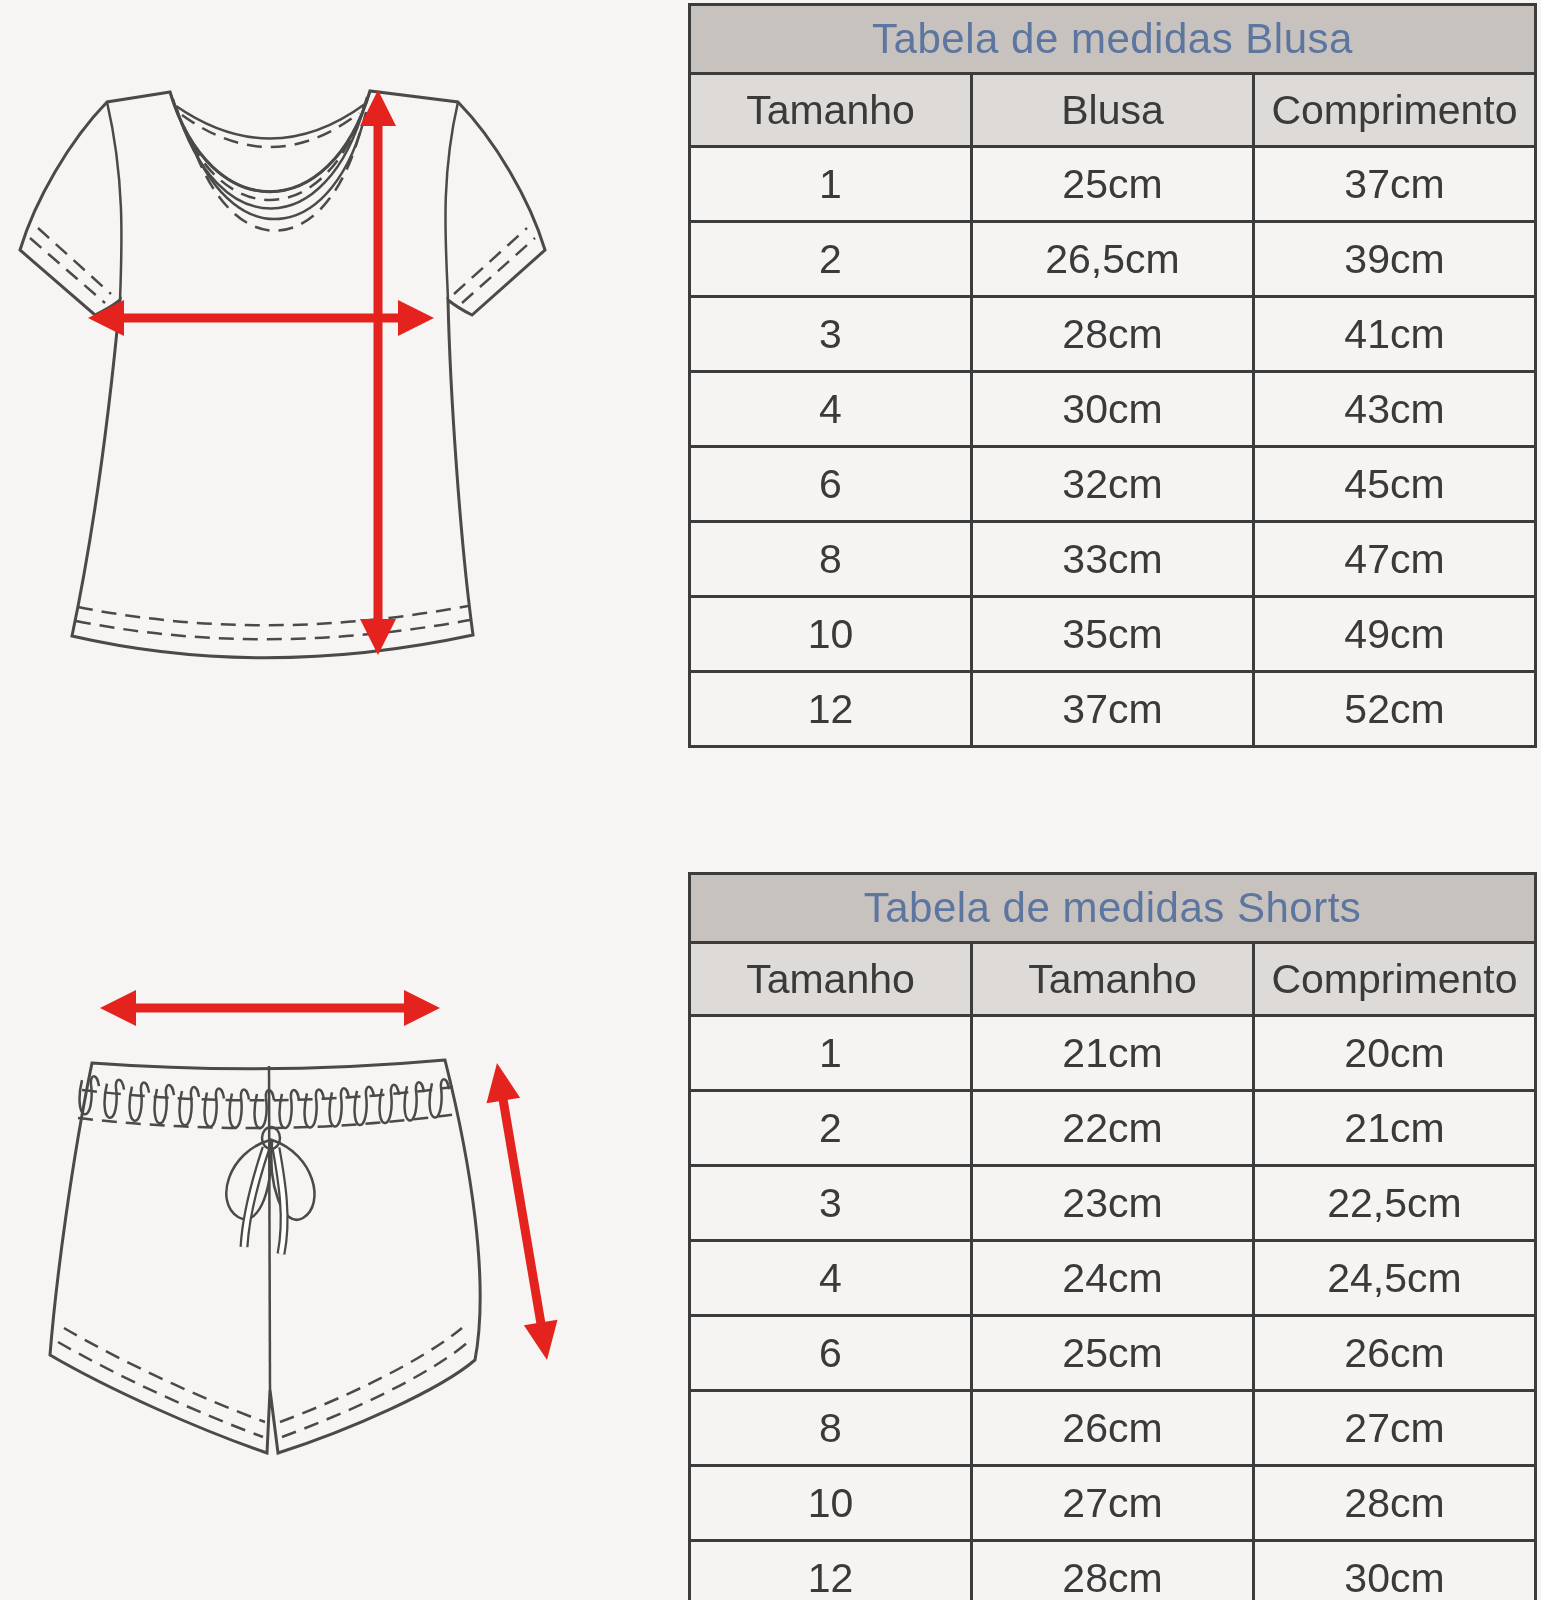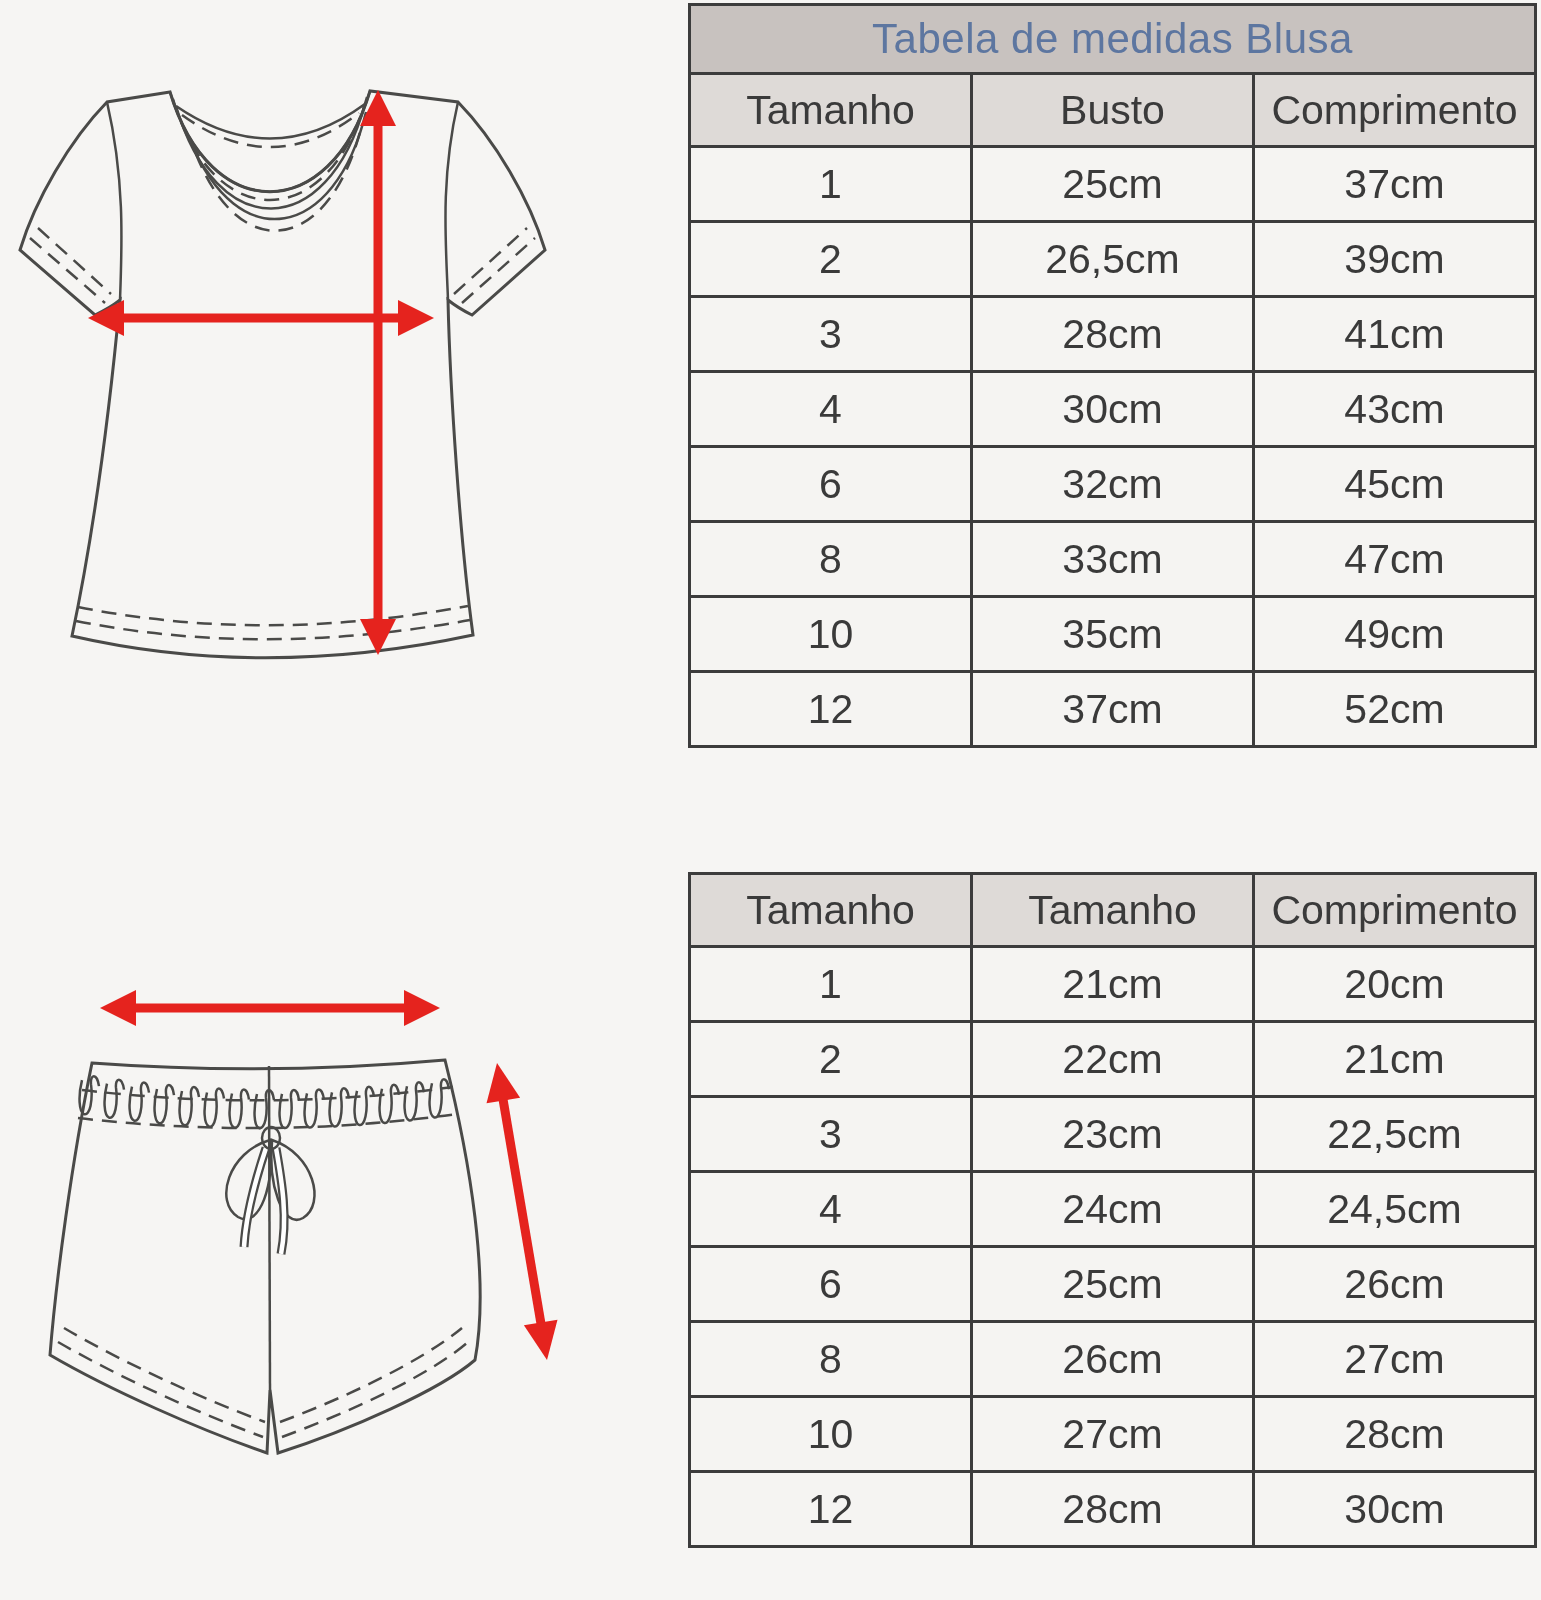--- a/index.html
+++ b/index.html
@@ -138,21 +138,21 @@
       <polygon points="527,400 503.9,365.3 537.5,359.7"></polygon>
     </g>
   </svg>
 
   <div class="size-table-wrap" style="left:688px;top:3px;">
     <div class="t-title">Tabela de medidas Blusa</div>
     <table class="size-table">
         <thead>
           <tr>
             <th>Tamanho</th>
-            <th>Busto</th>
+            <th>Blusa</th>
             <th>Comprimento</th>
           </tr>
         </thead>
         <tbody>
           <tr>
             <td>1</td>
             <td>25cm</td>
             <td>37cm</td>
           </tr>
           <tr>
@@ -188,20 +188,21 @@
           <tr>
             <td>12</td>
             <td>37cm</td>
             <td>52cm</td>
           </tr>
         </tbody>
       </table>
   </div>
 
   <div class="size-table-wrap" style="left:688px;top:872px;">
+    <div class="t-title">Tabela de medidas Shorts</div>
     <table class="size-table">
         <thead>
           <tr>
             <th>Tamanho</th>
             <th>Tamanho</th>
             <th>Comprimento</th>
           </tr>
         </thead>
         <tbody>
           <tr>

